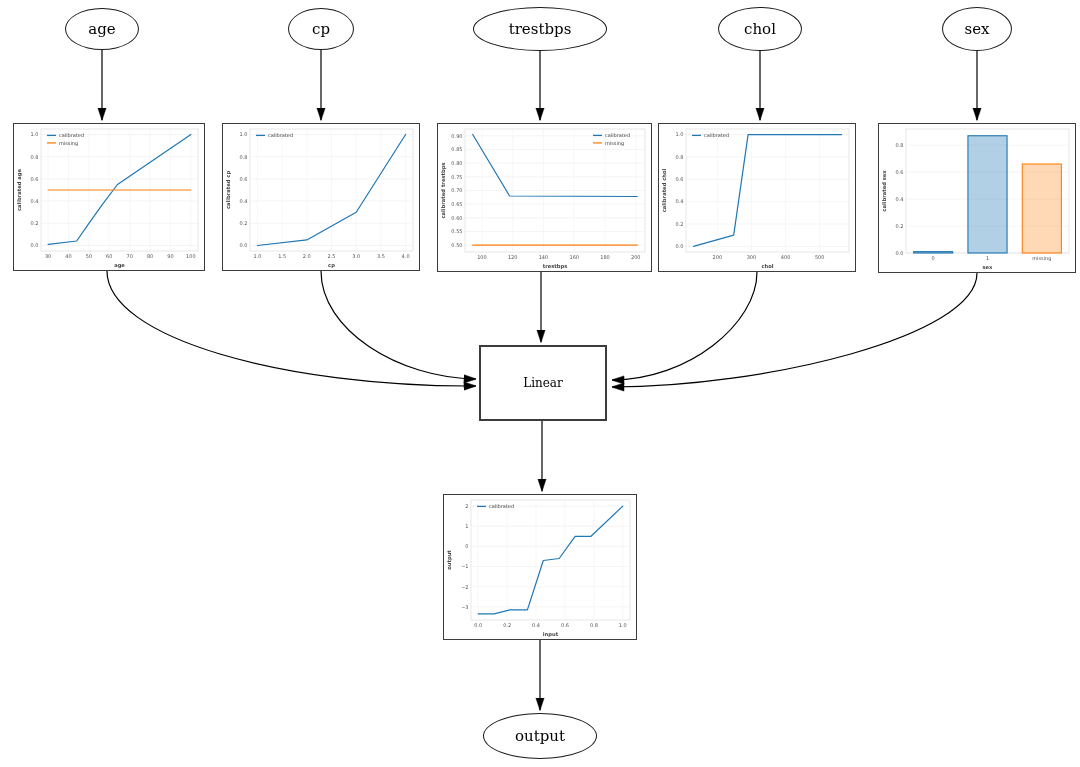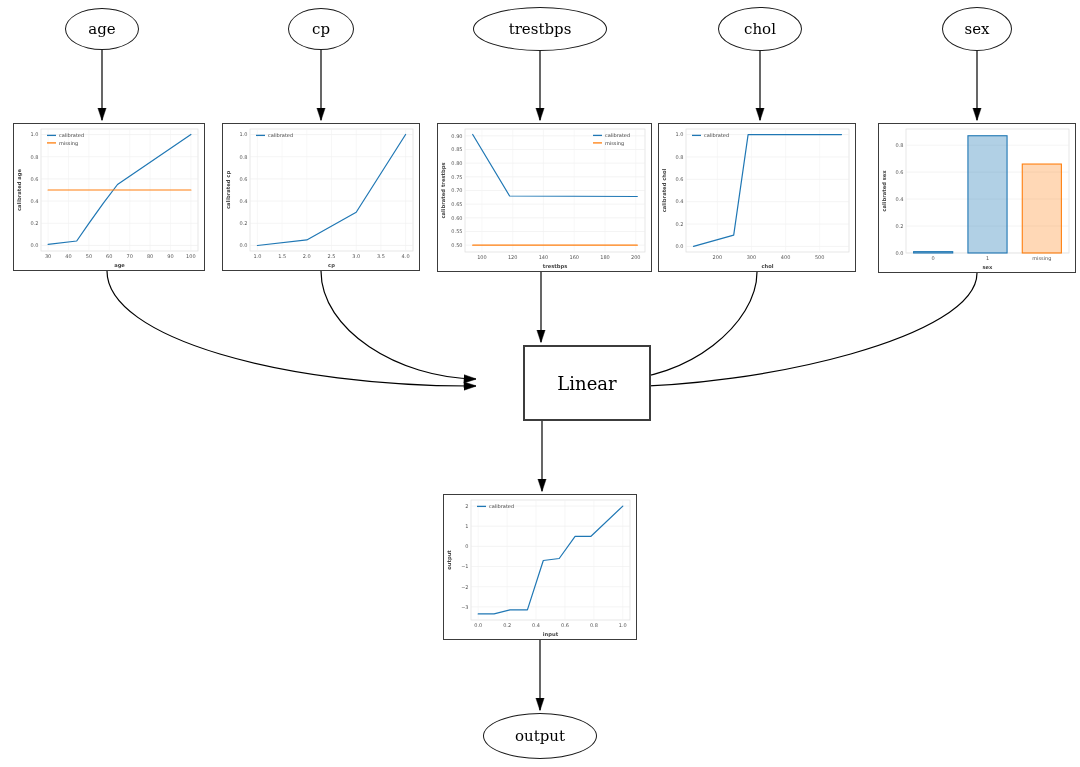--- a/index.html
+++ b/index.html
@@ -3,21 +3,21 @@
 <meta charset="utf-8">
 <style>
   html,body{margin:0;padding:0;background:#ffffff;}
   .canvas{position:relative;width:1080px;height:767px;background:#ffffff;overflow:hidden;
           font-family:"DejaVu Sans","Liberation Sans",sans-serif;text-align:center;}
   .edges{position:absolute;left:0;top:0;}
   .node{position:absolute;display:flex;align-items:center;justify-content:center;
         background:#fff;color:#000;box-sizing:border-box;
         font-family:"DejaVu Serif","Liberation Serif",serif;}
   .ellipse{border:1px solid #1a1a1a;border-radius:50%;font-size:15px;}
-  .rectnode{border:2px solid #3c3c3c;font-size:18px;margin-left:44px;}
+  .rectnode{border:2px solid #3c3c3c;font-size:12px;}
   .chart{position:absolute;border:1.5px solid #3c3c3c;background:#fff;box-sizing:border-box;}
   .chart svg{display:block;}
   .chart svg text{font-family:"DejaVu Sans","Liberation Sans",sans-serif;}
 </style>
 </head>
 <body>
 
 <div class="canvas">
 
   <svg class="edges" width="1080" height="767" viewBox="0 0 1080 767">

